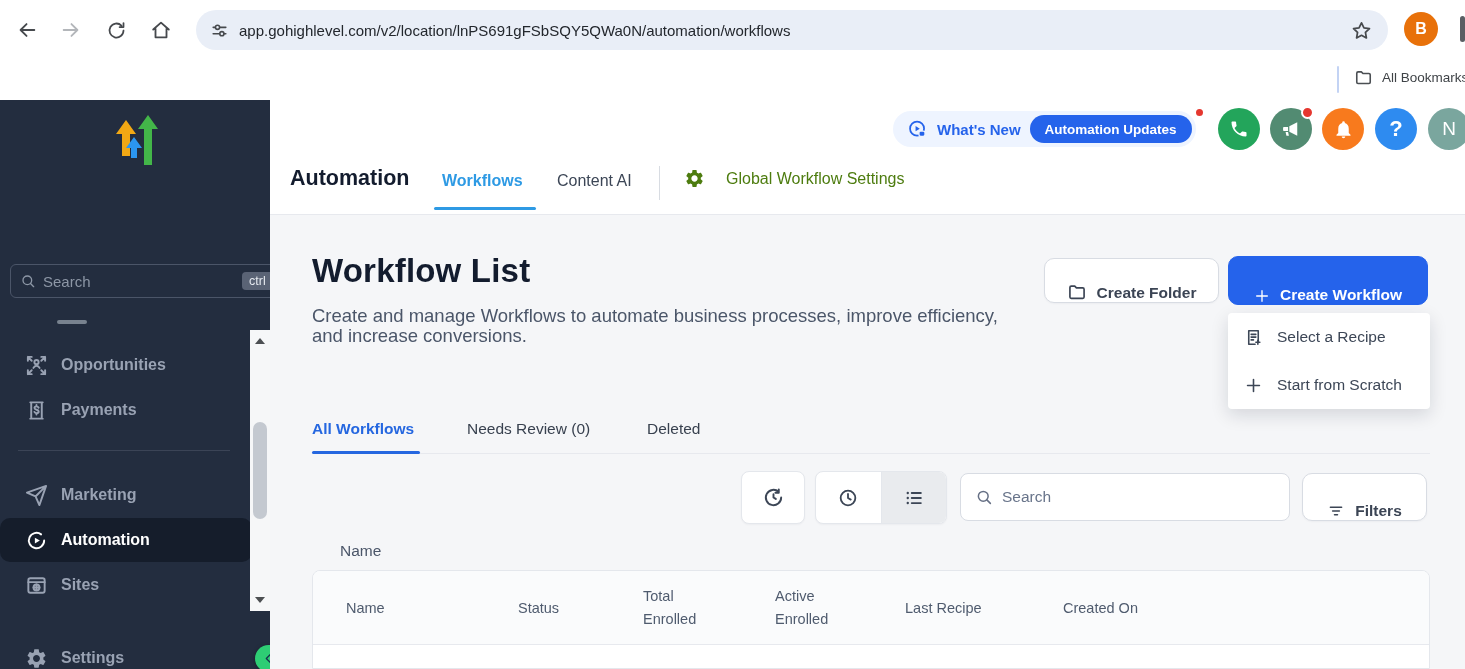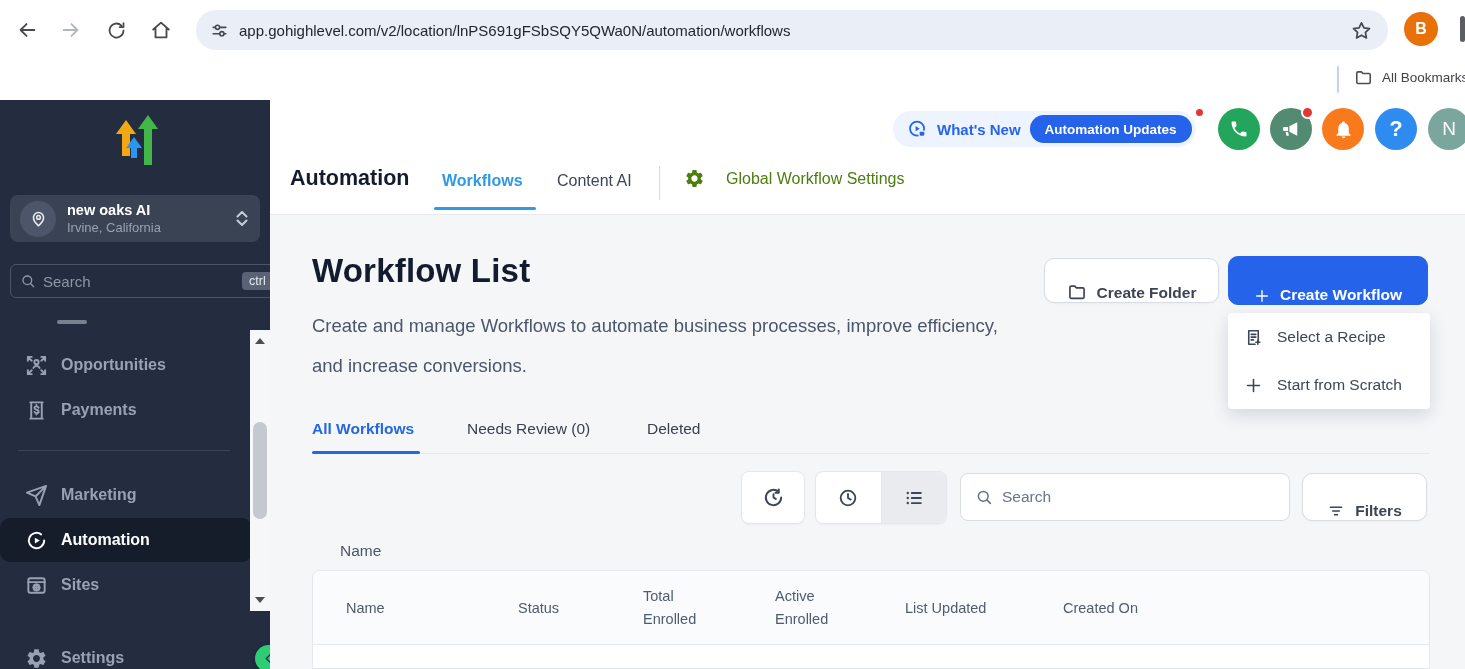--- a/index.html
+++ b/index.html
@@ -59,21 +59,21 @@
   .pg-title { position:absolute; left:20px; top:66px; font-size:21.5px; font-weight:700; color:#131c2e; }
   .top-tab { position:absolute; top:72px; font-size:16px; color:#3c4656; cursor:pointer; white-space:nowrap; }
   .top-tab.active { color:#2e9ae4; font-weight:700; }
   .tab-underline { position:absolute; left:164px; top:107px; width:102px; height:3px; background:#2e9ae4; border-radius:2px; }
   .v-div { position:absolute; left:389px; top:66px; width:1px; height:34px; background:#d8dce2; }
   .gws { position:absolute; left:414px; top:68px; display:flex; align-items:center; gap:21px; color:#4d7c0f; font-size:16px; cursor:pointer; white-space:nowrap; }
 
   
   .content { position:absolute; left:270px; top:215px; width:1195px; height:454px; background:#f5f6f8; }
   .wf-title { position:absolute; left:42px; top:37px; font-size:33px; font-weight:700; color:#131c2e; letter-spacing:.2px; }
-  .wf-desc { position:absolute; left:42px; top:91px; width:705px; font-size:18.5px; line-height:40px; color:#4b5669; }
+  .wf-desc { position:absolute; left:42px; top:91px; width:705px; font-size:18.5px; line-height:20px; color:#4b5669; }
   .btn { display:flex; align-items:flex-end; justify-content:center; gap:10px; border-radius:10px; font-size:15.5px; font-weight:700; cursor:pointer; }
   .btn-white { background:#fff; border:1px solid #d8dce3; color:#3b4454; box-shadow:0 1px 2px rgba(16,24,40,.04); }
   .btn-blue { background:#2563eb; color:#fff; border:1px solid #2563eb; }
   .create-folder { position:absolute; left:774px; top:43px; width:175px; height:45px; }
   .create-workflow { position:absolute; left:958px; top:41px; width:200px; height:49px; }
   .dropdown { position:absolute; left:958px; top:98px; width:202px; background:#fff; border-radius:4px; box-shadow:0 6px 18px rgba(16,24,40,.14); }
   .dd-item { height:48px; display:flex; align-items:center; padding-left:16px; gap:14px; color:#3c4656; font-size:15.5px; cursor:pointer; white-space:nowrap; }
   .list-tabs { position:absolute; left:42px; top:200px; width:1118px; height:39px; border-bottom:1px solid #e7e9ee; }
   .list-tab { position:absolute; top:5px; font-size:15.5px; color:#38414f; cursor:pointer; white-space:nowrap; }
   .list-tab.active { color:#2567e0; font-weight:700; }
@@ -152,40 +152,20 @@
 
 <div class="sidebar">
   <div class="logo">
     <svg class="ic" width="58" height="64" viewBox="0 0 58 64">
       <path fill="#f2a814" d="M12 21L22 7l10 14h-6v22h-8V21z"></path>
       <path fill="#2b96f1" d="M22 35l8-11 8 11h-5v10h-6V35z"></path>
       <path fill="#43b649" d="M34 16L44 2l10 14h-6v36h-8V16z"></path>
     </svg>
   </div>
 
-  <div class="loc-select">
-    <div class="loc-circle">
-      <svg class="ic" width="19" height="19" viewBox="0 0 24 24">
-          <path class="sv" stroke-width="1.8" d="M12 21.2s-6.4-5.6-6.4-10.4a6.4 6.4 0 1 1 12.8 0C18.4 15.6 12 21.2 12 21.2z"></path>
-          <circle class="sv" stroke-width="1.8" cx="12" cy="10.6" r="2.3"></circle>
-        </svg>
-    </div>
-    <div class="loc-texts">
-      <div class="loc-name">new oaks AI</div>
-      <div class="loc-city">Irvine, California</div>
-    </div>
-    <div class="loc-chevrons">
-      <svg class="ic" width="12" height="7" viewBox="0 0 12 7">
-          <path class="sv" d="M1.5 5.5L6 1l4.5 4.5"></path>
-        </svg>
-      <svg class="ic" width="12" height="7" viewBox="0 0 12 7">
-          <path class="sv" d="M1.5 1.5L6 6l4.5-4.5"></path>
-        </svg>
-    </div>
-  </div>
 
   <div class="side-search">
     <div class="search-box">
       <span>
         <svg class="ic" width="16" height="16" viewBox="0 0 24 24">
             <circle class="sv" cx="11" cy="11" r="6.5"></circle>
             <path class="sv" d="M15.8 15.8L20.5 20.5"></path>
           </svg>
       </span>
       <input type="text" placeholder="Search" style="">
@@ -438,18 +418,18 @@
   </div>
 
   <div class="breadcrumb">Name</div>
 
   <div class="wf-table">
     <div class="tbl-head">
       <div class="th single" style="left:33px">Name</div>
       <div class="th single" style="left:205px">Status</div>
       <div class="th wrap" style="left:330px">Total Enrolled</div>
       <div class="th wrap" style="left:462px">Active Enrolled</div>
-      <div class="th single" style="left:592px">List Updated</div>
+      <div class="th single" style="left:592px">Last Recipe</div>
       <div class="th single" style="left:750px">Created On</div>
     </div>
     <div class="tbl-body"></div>
   </div>
 </div>
 
 </body></html>

